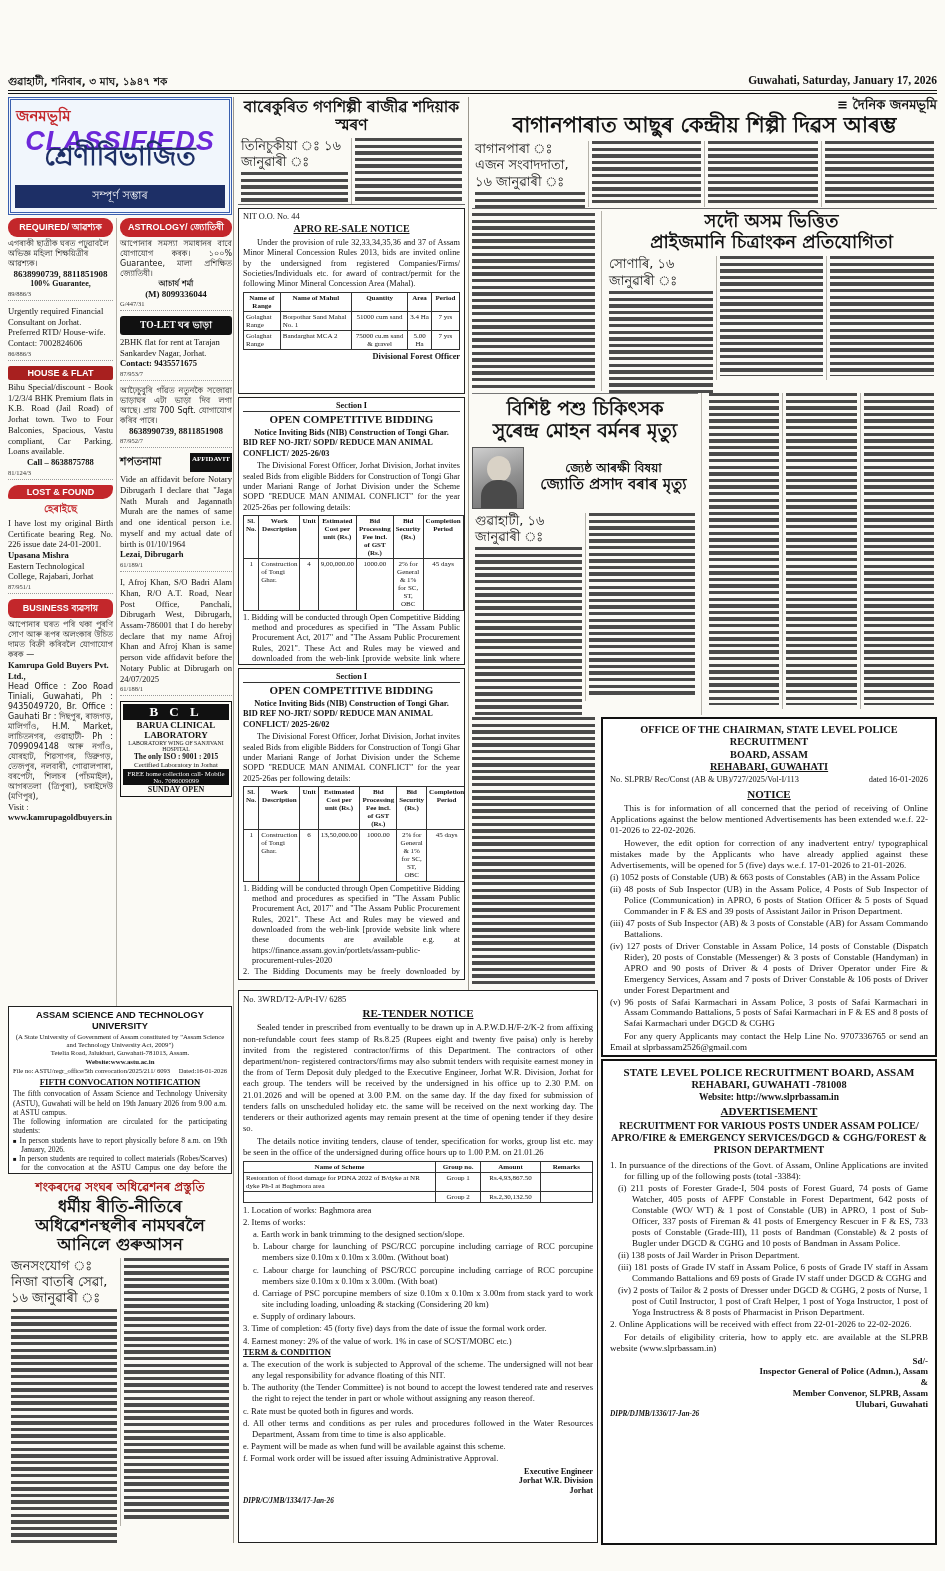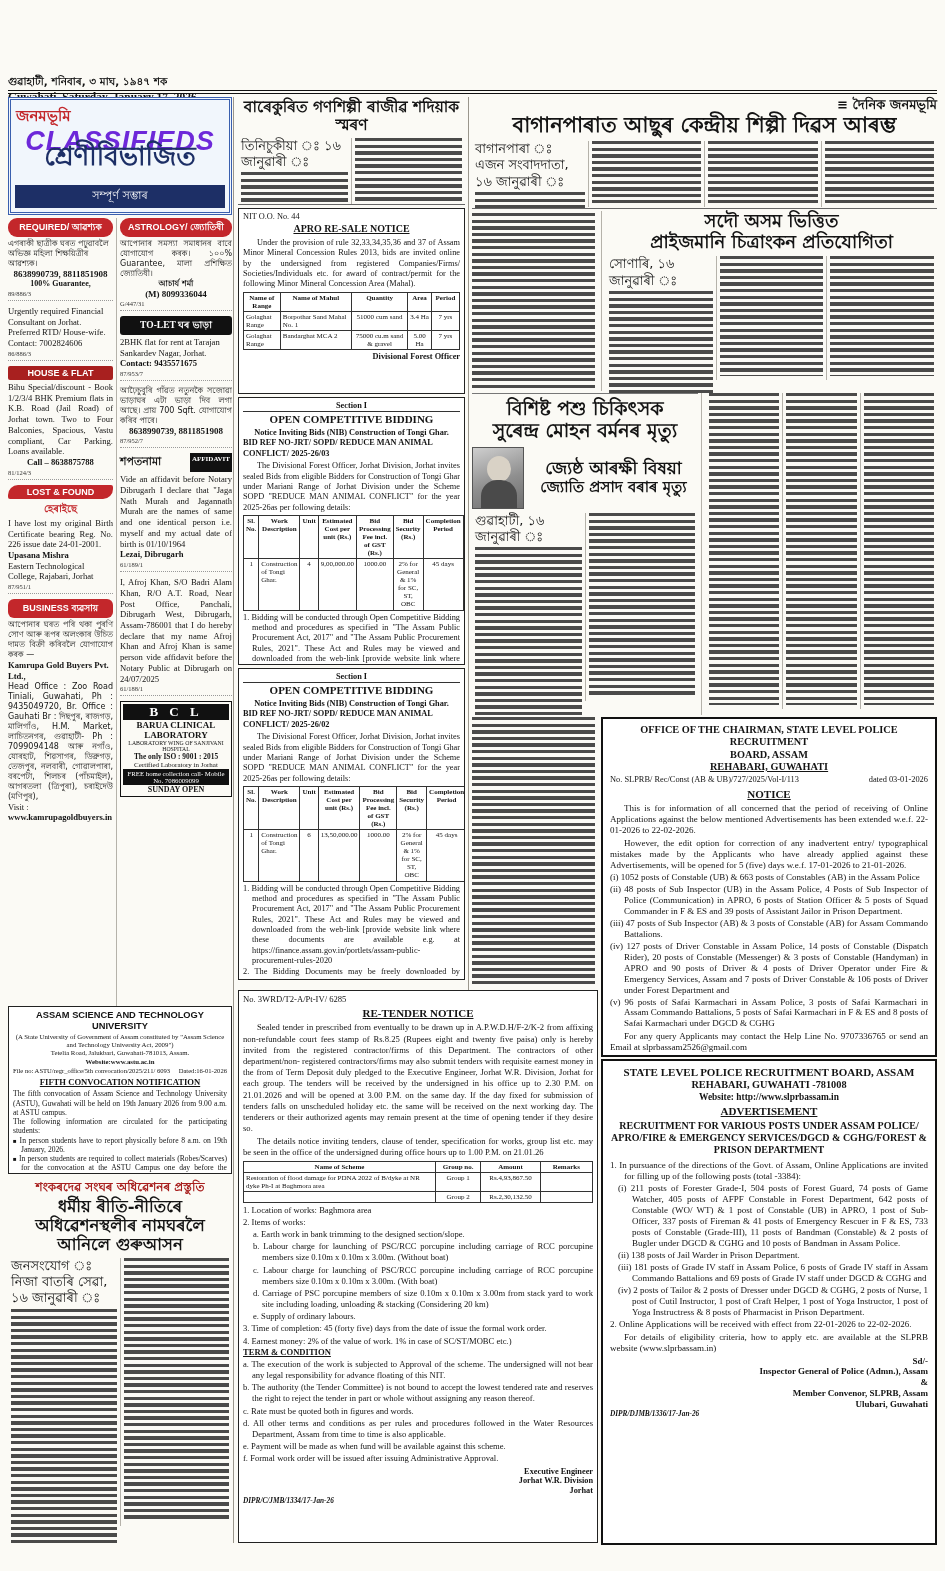--- a/index.html
+++ b/index.html
@@ -1,18 +1,18 @@
 <!DOCTYPE html>
 <html><head>
 <meta charset="utf-8">
 <style>
   * { margin:0; padding:0; box-sizing:border-box; }
   html,body { background:#d8d5cd; }
   .page { position:relative; width:945px; height:1571px; margin:0 auto; background:#fbfaf5; color:#141414; font-family:"Liberation Serif", serif; overflow:hidden; }
-  .abs { position:absolute;flex-direction:column; }
+  .abs { position:absolute; }
   .b { font-weight:bold; } .c { text-align:center; } .j { text-align:justify; }
   .as { font-family:"DejaVu Sans", sans-serif; }
   
   .fl { background:repeating-linear-gradient(to bottom,rgba(25,25,25,.78) 0 3.4px,transparent 3.4px 6.6px); }
   .cols { display:flex; }
   .cols > .cc { flex:1; padding:0 3px; min-width:0; }
   .cols > .cc + .cc { border-left:1px solid #b5b2aa; }
   .excerpt { font-size:13px; line-height:1.25; margin-bottom:2px; }
   
   .dates { left:8px; top:74px; width:929px; display:flex; justify-content:space-between; font-size:11.5px; }
@@ -410,21 +410,21 @@
         </div>
     </div>
   </div>
 
   <div class="abs" style="left:472px;top:393px;width:226px;height:322px;border-top:1px solid #777">
     <div class="hl as" style="font-size:19px;margin-top:4px">বিশিষ্ট পশু চিকিৎসক</div>
     <div class="hl as" style="font-size:19px;margin-bottom:5px">সুৰেন্দ্ৰ মোহন বৰ্মনৰ মৃত্যু</div>
     <div style="display:flex;gap:5px;align-items:center;margin-bottom:4px">
       <div class="photo"></div>
       <div style="flex:1">
-        <div class="hl as" style="font-size:17px">জ্যেষ্ঠ আৰক্ষী বিষয়া</div>
+        <div class="hl as" style="font-size:12px">জ্যেষ্ঠ আৰক্ষী বিষয়া</div>
         <div class="hl as" style="font-size:15px">জ্যোতি প্ৰসাদ বৰাৰ মৃত্যু</div>
       </div>
     </div>
     <div class="cols" style="height:188px">
       <div class="cc">
         <div class="excerpt as">গুৱাহাটী, ১৬ জানুৱাৰী ঃ</div>
         <div class="fl" style="height:168px"></div>
       </div>
       <div class="cc">
           <div class="fl" style="height:184px"></div>
@@ -449,21 +449,21 @@
   <div class="abs" style="left:472px;top:717px;width:126px;height:271px">
     <div class="fl" style="height:267px;margin-right:3px"></div>
   </div>
 
   <div class="abs slprb" style="left:601px;top:717px;width:336px;height:340px">
     <div class="hdr">OFFICE OF THE CHAIRMAN, STATE LEVEL POLICE RECRUITMENT</div>
     <div class="hdr">BOARD, ASSAM</div>
     <div class="hdr" style="text-decoration:underline">REHABARI, GUWAHATI</div>
     <div style="display:flex;justify-content:space-between;font-size:8.4px;margin-top:2px">
       <span>No. SLPRB/ Rec/Const (AB &amp; UB)/727/2025/Vol-I/113</span>
-      <span>dated 03-01-2026</span>
+      <span>dated 16-01-2026</span>
     </div>
     <div class="ttl">NOTICE</div>
     <div class="para">This is for information of all concerned that the period of receiving of Online Applications against the below mentioned Advertisements has been extended w.e.f. 22-01-2026 to 22-02-2026.</div>
     <div class="para">However, the edit option for correction of any inadvertent entry/ typographical mistakes made by the Applicants who have already applied against these Advertisements, will be opened for 5 (five) days w.e.f. 17-01-2026 to 21-01-2026.</div>
     <div class="hang">(i) 1052 posts of Constable (UB) &amp; 663 posts of Constables (AB) in the Assam Police</div>
     <div class="hang">(ii) 48 posts of Sub Inspector (UB) in the Assam Police, 4 Posts of Sub Inspector of Police (Communication) in APRO, 6 posts of Station Officer &amp; 5 posts of Squad Commander in F &amp; ES and 39 posts of Assistant Jailor in Prison Department.</div>
     <div class="hang">(iii) 47 posts of Sub Inspector (AB) &amp; 3 posts of Constable (AB) for Assam Commando Battalions.</div>
     <div class="hang">(iv) 127 posts of Driver Constable in Assam Police, 14 posts of Constable (Dispatch Rider), 20 posts of Constable (Messenger) &amp; 3 posts of Constable (Handyman) in APRO and 90 posts of Driver &amp; 4 posts of Driver Operator under Fire &amp; Emergency Services, Assam and 7 posts of Driver Constable &amp; 106 posts of Driver under Forest Department and</div>
     <div class="hang">(v) 96 posts of Safai Karmachari in Assam Police, 3 posts of Safai Karmachari in Assam Commando Battalions, 5 posts of Safai Karmachari in F &amp; ES and 8 posts of Safai Karmachari under DGCD &amp; CGHG</div>
     <div class="para">For any query Applicants may contact the Help Line No. 9707336765 or send an Email at slprbassam2526@gmail.com</div>

